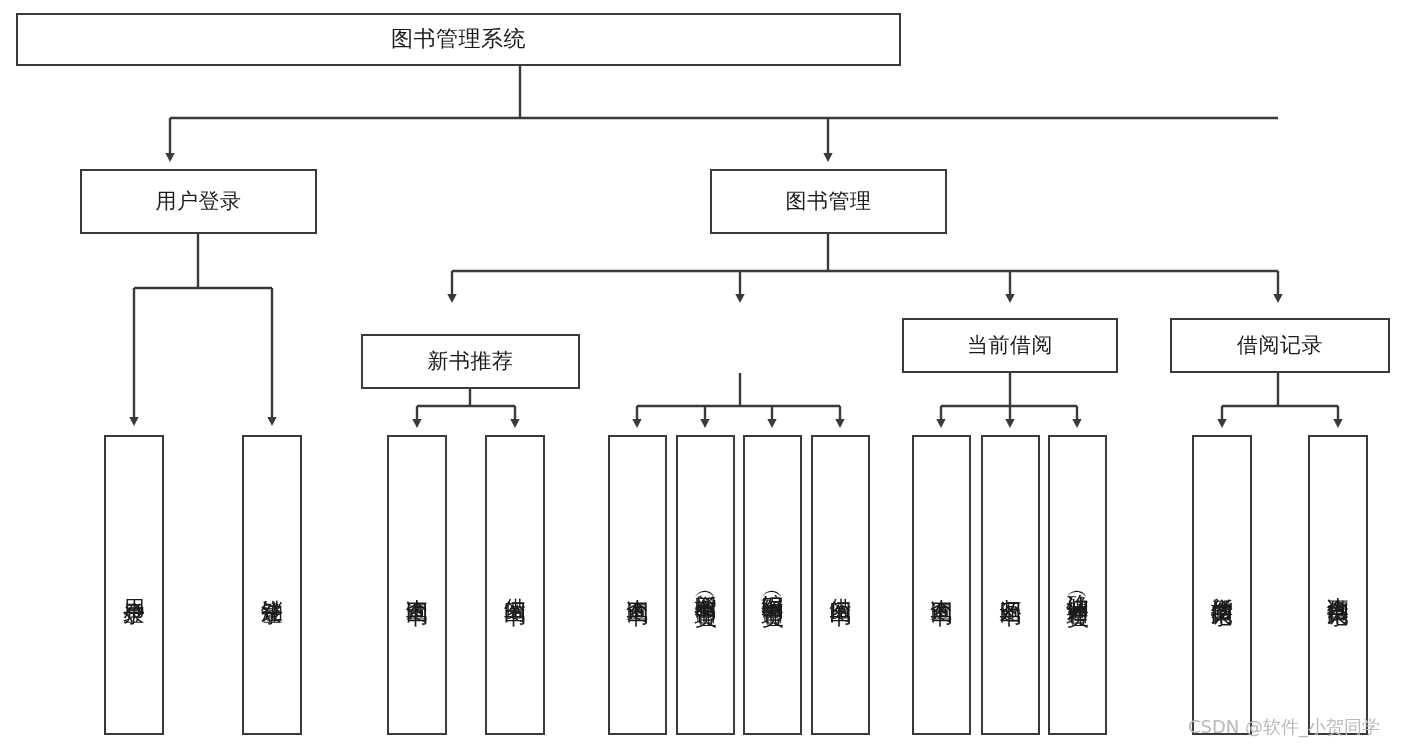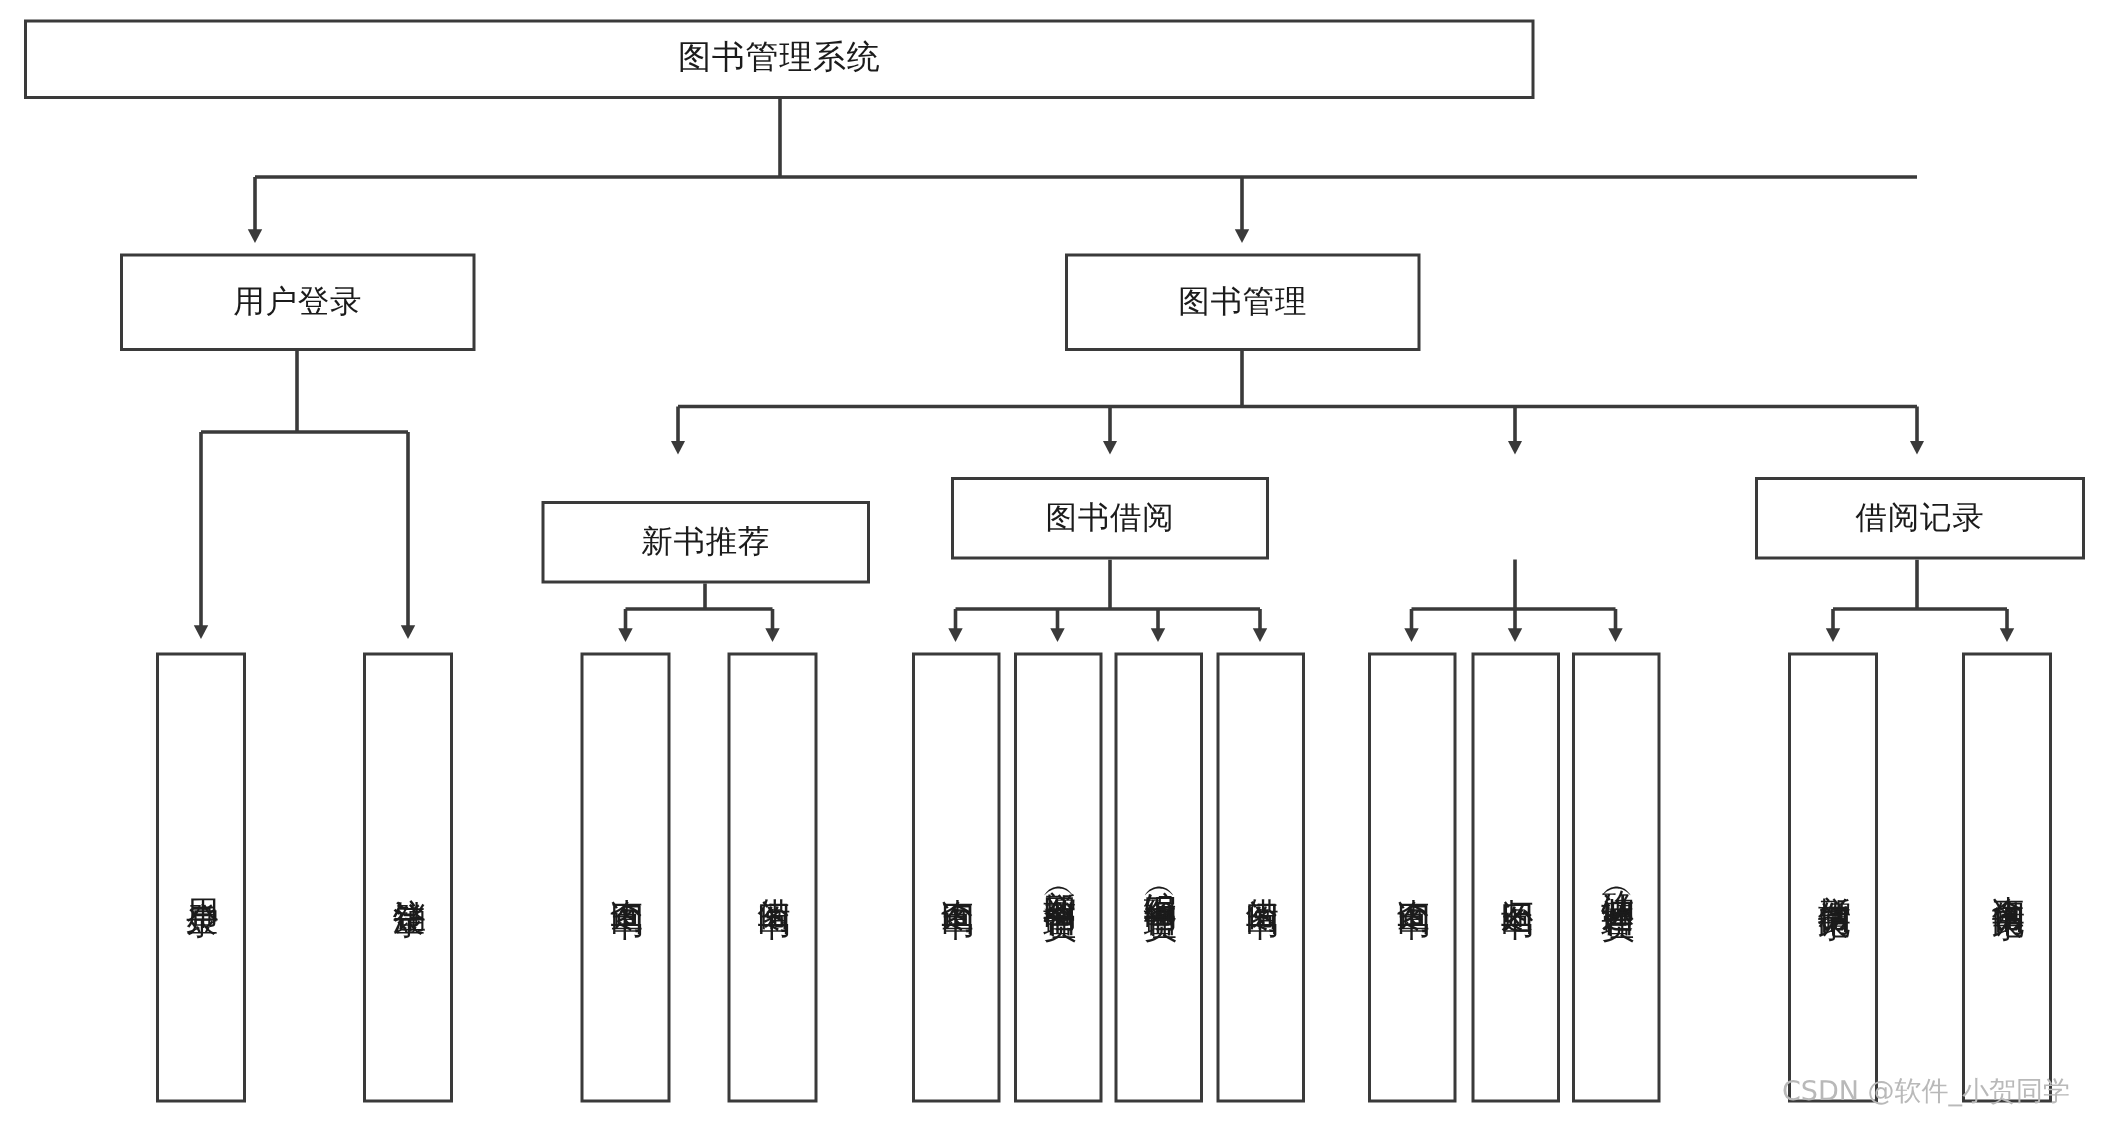--- a/index.html
+++ b/index.html
@@ -121,40 +121,40 @@
       <path d="M1010,406 L1010,420" marker-end="url(#arrow)"></path>
       <path d="M1077,406 L1077,420" marker-end="url(#arrow)"></path>
 
       <path d="M1278,373 L1278,406"></path>
       <path d="M1222,406 L1338,406"></path>
       <path d="M1222,406 L1222,420" marker-end="url(#arrow)"></path>
       <path d="M1338,406 L1338,420" marker-end="url(#arrow)"></path>
     </g>
   </svg>
 
-  <div class="node horiz root" style="left:16px; top:13px; width:1007px; height:53px;">
+  <div class="node horiz root" style="left:16px; top:13px; width:885px; height:53px;">
     <span class="node-label">图书管理系统</span>
   </div>
 
   <div class="node horiz" style="left:80px; top:169px; width:237px; height:65px;">
     <span class="node-label">用户登录</span>
   </div>
 
   <div class="node horiz" style="left:710px; top:169px; width:237px; height:65px;font-family:Liberation Serif, serif;">
     <span class="node-label">图书管理</span>
   </div>
 
   <div class="node horiz" style="left:361px; top:334px; width:219px; height:55px;">
     <span class="node-label">新书推荐</span>
   </div>
 
-  <div class="node horiz" style="left:634px; top:318px; width:212px; height:55px;">
-    <span class="node-label">图书借阅</span>
-  </div>
-
+
+  <div class="node horiz" style="left:902px; top:318px; width:216px; height:55px;">
+    <span class="node-label">当前借阅</span>
+  </div>
 
   <div class="node horiz" style="left:1170px; top:318px; width:220px; height:55px;">
     <span class="node-label">借阅记录</span>
   </div>
 
   <div class="node vert" style="left:104px; top:435px; width:60px; height:300px;">
     <span class="node-label">用户登录</span>
   </div>
 
   <div class="node vert" style="left:242px; top:435px; width:60px; height:300px;">

